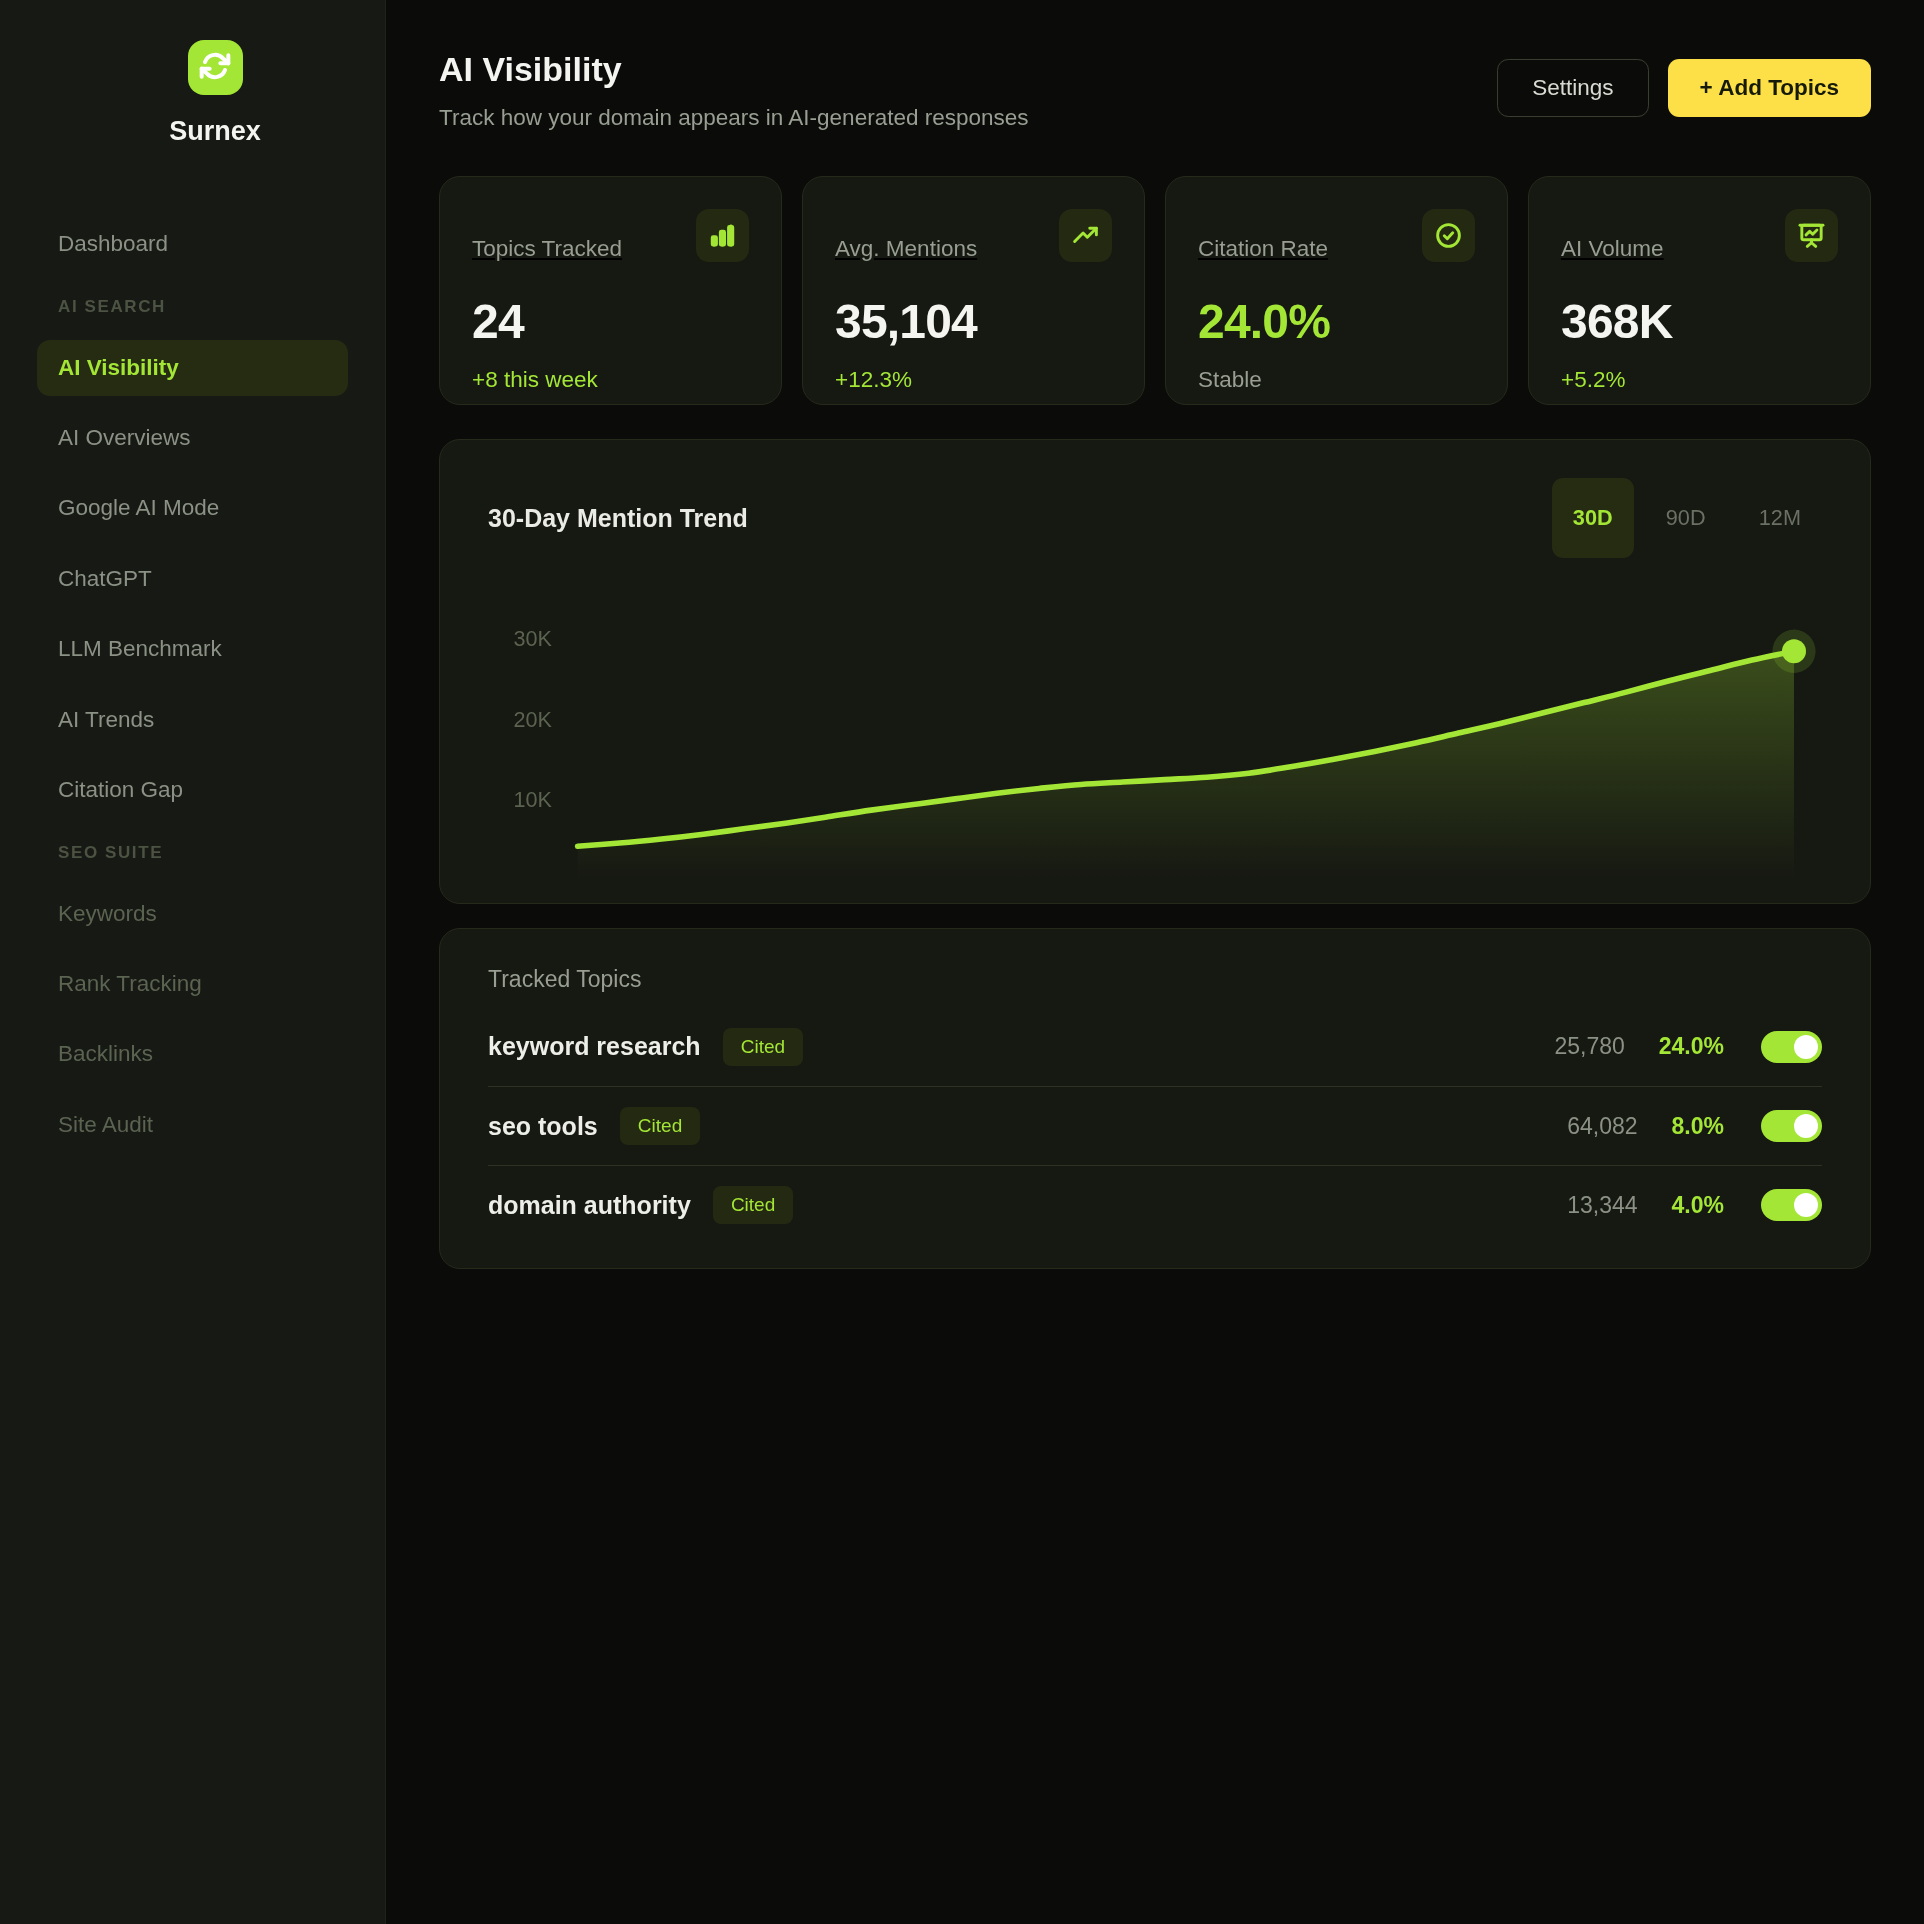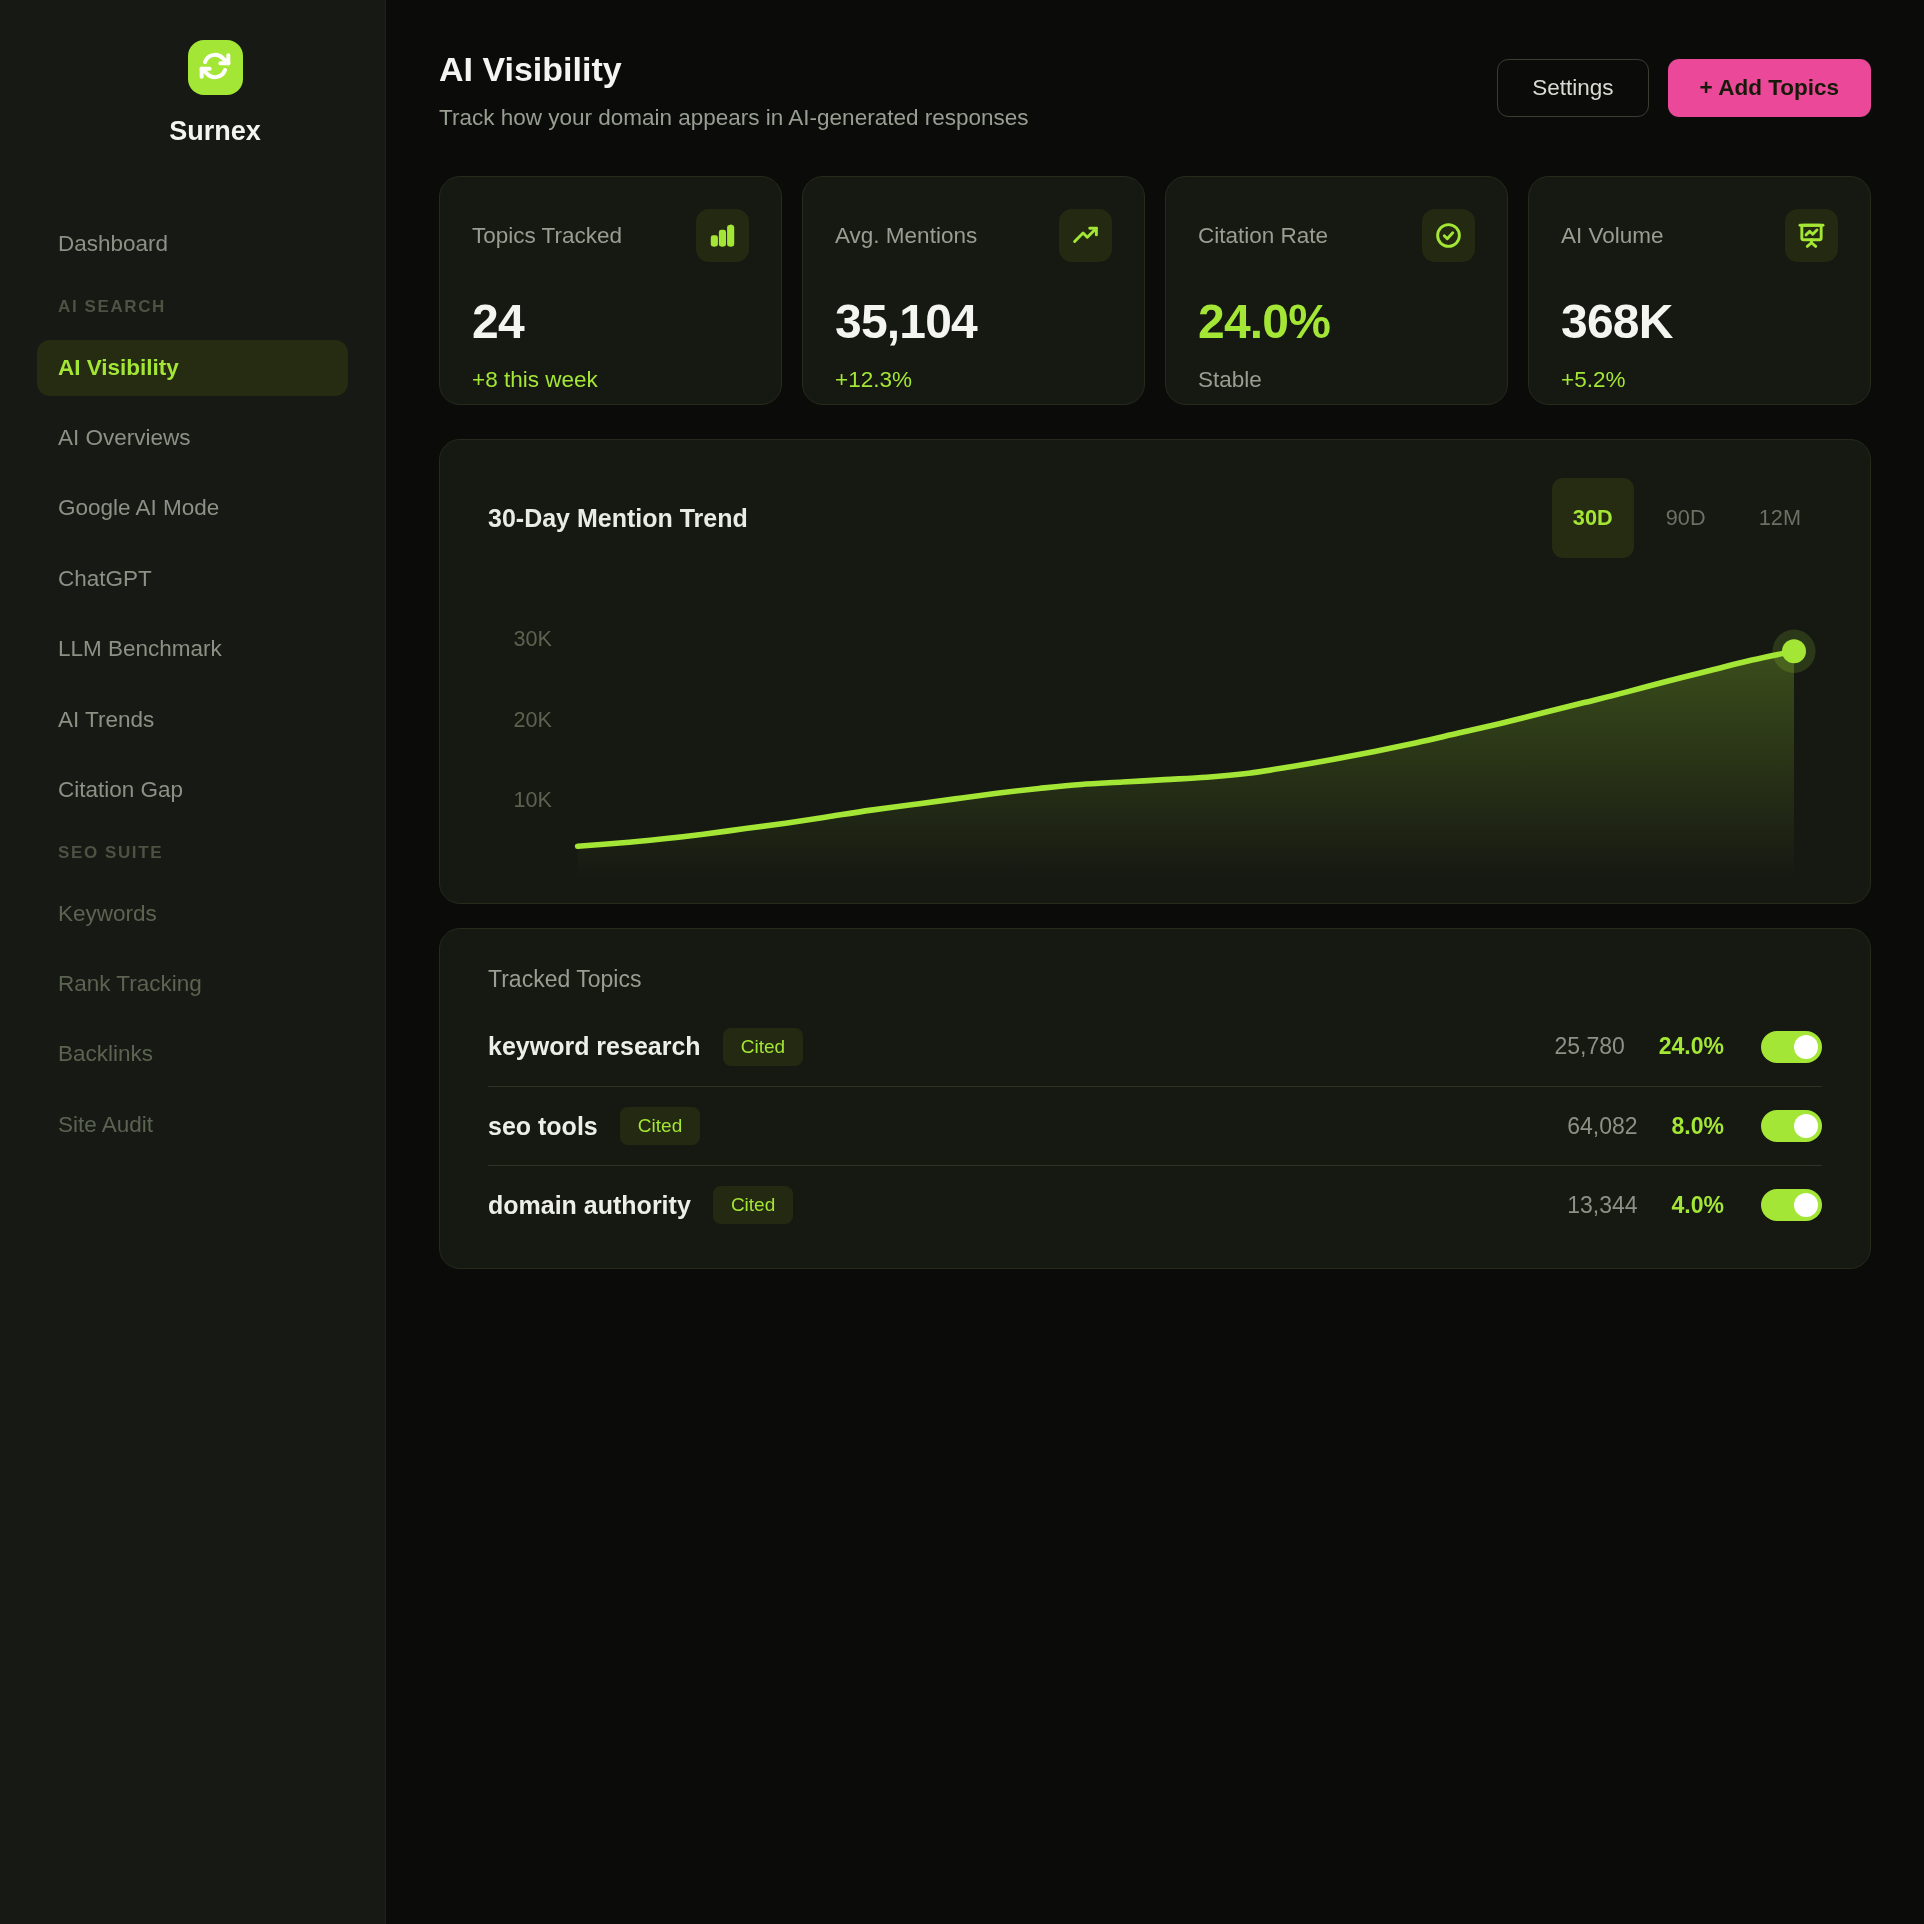--- a/index.html
+++ b/index.html
@@ -20,26 +20,26 @@
   .nav-section { height:42px; margin:8px 0 11.2px 0; display:flex; align-items:center; padding:0 21px; color:#4c5343; font-size:17px; font-weight:700; letter-spacing:1.6px; text-transform:uppercase; }
 
   
   .main { position:absolute; left:386px; right:0; top:0; bottom:0; padding:50px 53px; }
   .page-header { display:flex; justify-content:space-between; align-items:flex-start; }
   .page-title { color:#f4f5f1; font-size:34px; font-weight:700; }
   .page-subtitle { margin-top:16px; color:#989e92; font-size:22.5px; }
   .header-actions { display:flex; gap:19px; margin-top:9px;border-radius:10px; }
   .btn { height:58px; display:flex; align-items:center; border-radius:11.2px; font-size:22.5px; cursor:pointer; }
   .btn-settings { padding:0 34px; border:0.8px solid #3a3e31; color:#d9dbd3; background:transparent; }
-  .btn-add { padding:0 32px; background:#ec4899; color:#161a08; font-weight:700; }
+  .btn-add { padding:0 32px; background:#fde047; color:#161a08; font-weight:700; }
 
   
   .stats-row { margin-top:45px; display:grid; grid-template-columns:repeat(4,1fr); gap:20px; }
   .stat-card { height:229px; background:#161812; border:0.8px solid #262a1b; border-radius:21px; padding:32px; position:relative; }
-  .stat-top { display:flex; justify-content:space-between; align-items:center; }
+  .stat-top { display:flex; justify-content:space-between; align-items:flex-end;text-decoration:underline; }
   .stat-label { color:#989e92; font-size:22.5px; }
   .icon-tile { width:53px; height:53px; background:#242a12; border-radius:13px; display:flex; align-items:center; justify-content:center; }
   .icon-tile svg { width:29px; height:29px; stroke:#a3e635; stroke-width:2.4; fill:none; stroke-linecap:round; stroke-linejoin:round; }
   .stat-value { margin-top:32px; color:#f4f5f1; font-size:48px; font-weight:700; letter-spacing:-0.8px; }
   .stat-value.accent { color:#a3e635; }
   .stat-delta { margin-top:17.6px; font-size:22.5px; color:#a3e635; }
   .stat-delta.muted { color:#989e92; }
 
   
   .trend-card { margin-top:34px; height:465px; background:#161812; border:0.8px solid #262a1b; border-radius:21px; padding:38px 48px 0 48px; }

